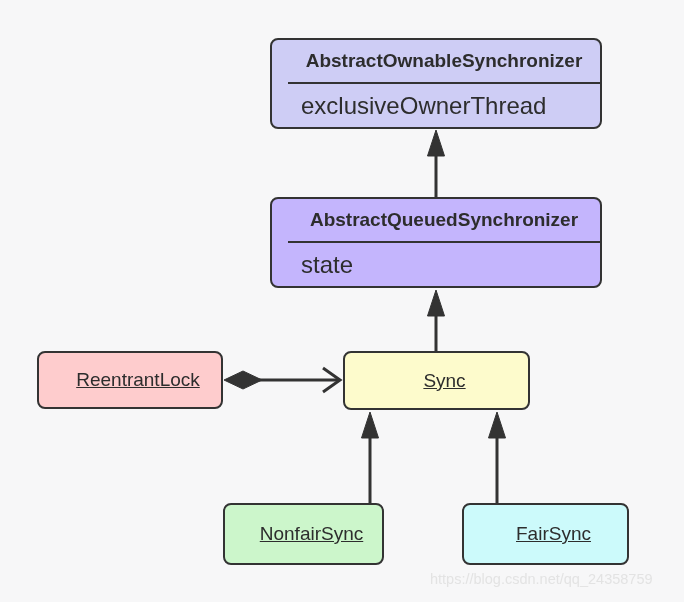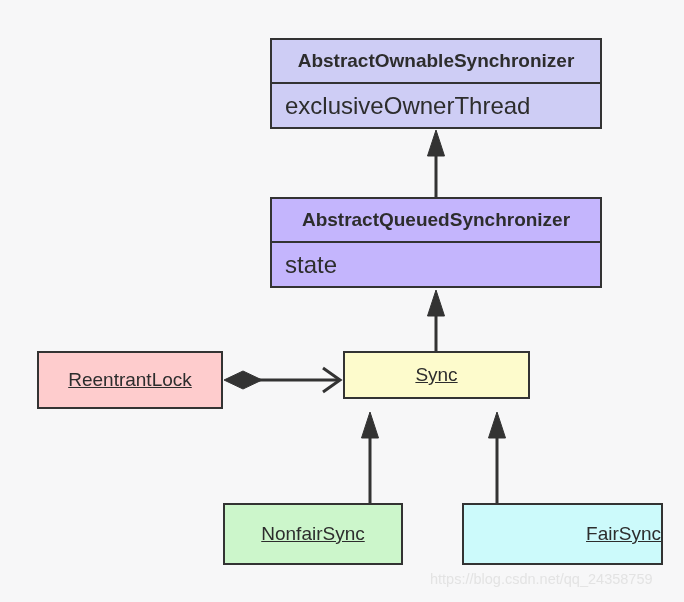--- a/index.html
+++ b/index.html
@@ -21,24 +21,25 @@
   .arrows line, .arrows polyline {
     stroke: #333333; stroke-width: 3; fill: none;
   }
   .arrows polygon.solid {
     fill: #333333; stroke: #333333; stroke-width: 1;
   }
   .class-box {
     position: absolute;
     box-sizing: border-box;
     border: 2.5px solid #333333;
-    border-radius: 0;
+    border-radius: 8px;
     color: #2d2d2d;
     display: flex;
     flex-direction: column;
+    padding-left: 16px;
   }
   .uml-title {
     flex: 0 0 42px;
     border-bottom: 2.5px solid #333333;
     display: flex; align-items: center; justify-content: center;
     font-weight: bold;
     font-size: 19px;
   }
   .uml-field {
     flex: 1;
@@ -101,27 +102,27 @@
 
   <div class="class-box" style="left: 270px; top: 197px; width: 332px; height: 91px; background-color: #c4b5fd;">
     <div class="uml-title">AbstractQueuedSynchronizer</div>
     <div class="uml-field">state</div>
   </div>
 
   <div class="class-box" style="left: 37px; top: 351px; width: 186px; height: 58px; background-color: rgb(254, 204, 205);">
     <div class="single-label">ReentrantLock</div>
   </div>
 
-  <div class="class-box" style="left: 343px; top: 351px; width: 187px; height: 48px; background-color: rgb(253, 251, 204);">
+  <div class="class-box" style="left: 343px; top: 351px; width: 187px; height: 59px; background-color: rgb(253, 251, 204);">
     <div class="single-label">Sync</div>
   </div>
 
-  <div class="class-box" style="left: 223px; top: 503px; width: 180px; height: 62px; background-color: rgb(204, 246, 203);">
+  <div class="class-box" style="left: 223px; top: 503px; width: 161px; height: 62px; background-color: rgb(204, 246, 203);">
     <div class="single-label">NonfairSync</div>
   </div>
 
-  <div class="class-box" style="left: 462px; top: 503px; width: 201px; height: 62px; background-color: rgb(204, 250, 251); align-items: flex-end;">
+  <div class="class-box" style="left: 462px; top: 503px; width: 167px; height: 62px; background-color: rgb(204, 250, 251);">
     <div class="single-label">FairSync</div>
   </div>
 
   <div class="watermark">https://blog.csdn.net/qq_24358759</div>
 
 </div>
 
 </body></html>

